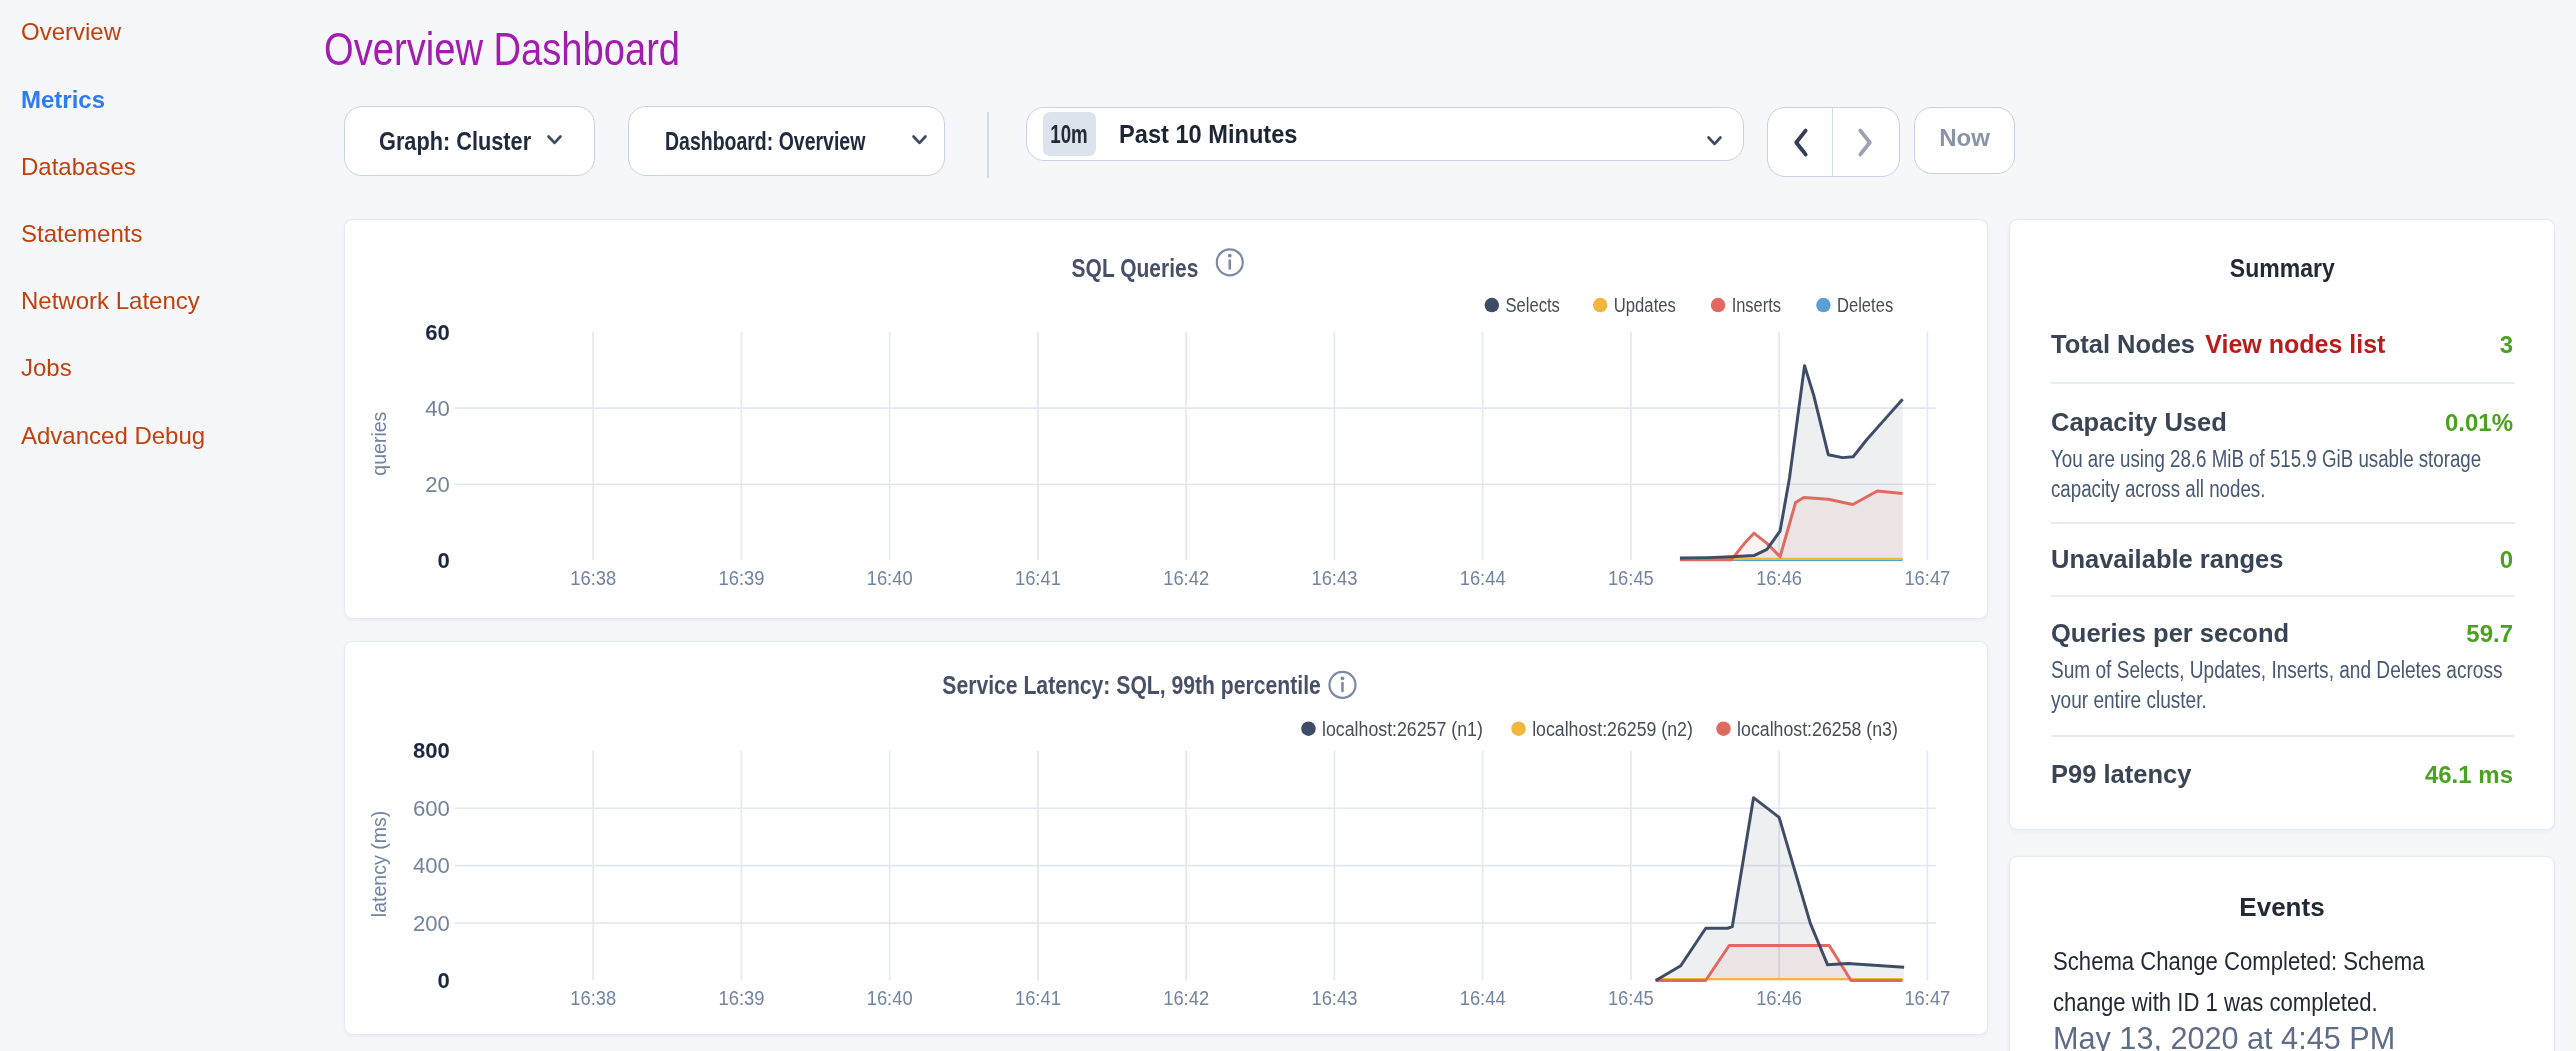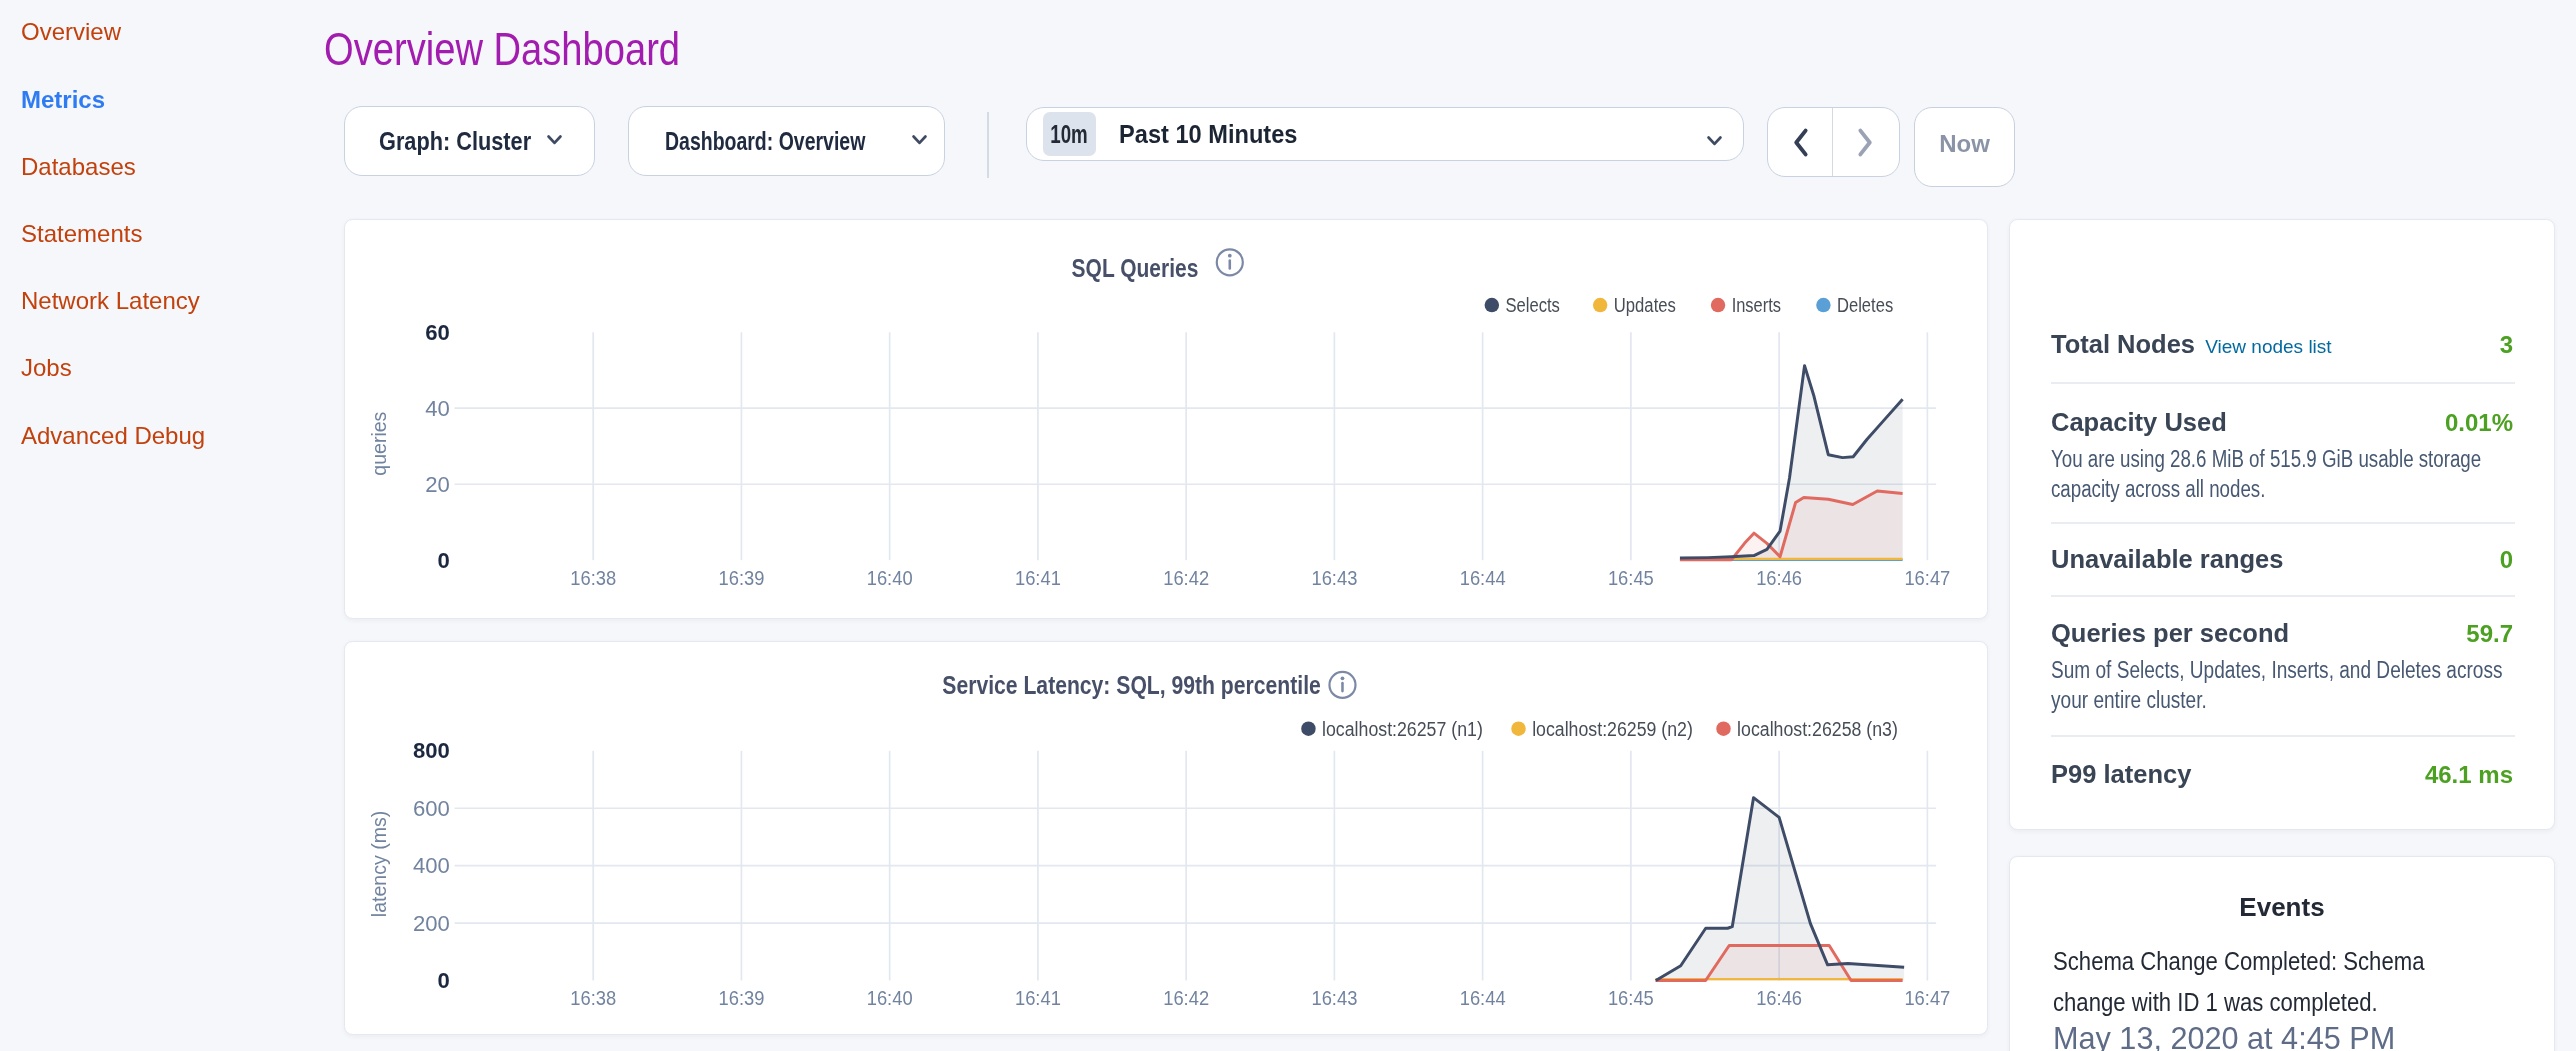--- a/index.html
+++ b/index.html
@@ -10,21 +10,21 @@
 .sx { display:inline-block; transform-origin:0 50%; white-space:nowrap; }
 .pagetitle { position:absolute; left:324px; top:26px; font-size:46px; line-height:46px; color:#a21caf; }
 .btnbox { position:absolute; background:#fff; border:1.7px solid #c9d2e1; border-radius:18px; display:flex; align-items:center; }
 .ddtext { font-size:25.5px; font-weight:bold; color:#202b40; }
 .vdivider { position:absolute; left:987px; top:112px; width:1.7px; height:66px; background:#d5dbe5; }
 .badge10m { background:#dde3ec; border-radius:6.8px; font-size:26px; font-weight:bold; color:#242a35; width:53px; height:44px; display:inline-flex; align-items:center; justify-content:center; }
 .card { position:absolute; background:#fff; border:1.7px solid #e4e8f0; border-radius:8.5px; box-shadow:0 1.7px 4.3px rgba(50,60,90,0.05); }
 .sumhead { font-size:26px; line-height:26px; font-weight:bold; color:#242a35; text-align:center; }
 .rowlabel { font-size:25.5px; line-height:25.5px; font-weight:bold; color:#394455; }
 .rowvalue { font-size:24px; line-height:25.5px; font-weight:bold; color:#4ca022; }
-.rowlink { font-size:19px; line-height:25.5px; font-weight:normal; color:#0369a1; }
+.rowlink { font-size:25px; line-height:25.5px; font-weight:bold; color:#b91c1c; }
 .rowdesc { font-size:23px; color:#475872; line-height:30px; }
 .hdivider { position:absolute; left:41px; width:464px; height:1.7px; background:#e9ecf1; }
 .eventtext { font-size:26px; color:#242a35; line-height:41px; }
 .eventdate { font-size:32px; line-height:25px; color:#5f6c87; }
 </style>
 </head>
 <body>
 <div class="nav" style="top:20.4px;">Overview</div>
 <div class="nav active" style="top:88px;">Metrics</div>
 <div class="nav" style="top:155px;">Databases</div>
@@ -62,21 +62,21 @@
     <svg width="17" height="31" viewBox="0 0 20 36">
         <path d="M16 4 L5 18 L16 32" fill="none" stroke="#343e54" stroke-width="4.6" stroke-linecap="round" stroke-linejoin="round"></path>
       </svg>
   </div>
   <div style="width:65px; height:100%; display:flex; align-items:center; justify-content:center;">
     <svg width="17" height="31" viewBox="0 0 20 36">
         <path d="M4 4 L15 18 L4 32" fill="none" stroke="#9aa2b4" stroke-width="4.6" stroke-linecap="round" stroke-linejoin="round"></path>
       </svg>
   </div>
 </div>
-<div class="btnbox" style="left:1914px; top:107px; width:101px; height:80px; justify-content:center; border-color:#c8d0de; padding-bottom:6px;">
+<div class="btnbox" style="left:1914px; top:107px; width:101px; height:67px; justify-content:center; border-color:#c8d0de; padding-bottom:6px;">
   <span style="font-size:24px; font-weight:bold; color:#8b94a6;">Now</span>
 </div>
 
 <div class="card" style="left:344px; top:219px; width:1644px; height:400px;"></div>
 <svg class="abs" style="left:344px; top:219px;" width="1644" height="400" viewBox="0 0 1933 470">
     <text x="930" y="67.6" text-anchor="middle" font-size="31" font-weight="bold" fill="#475068" textLength="149" lengthAdjust="spacingAndGlyphs">SQL Queries</text>
     <circle cx="1041.5" cy="50.8" r="15.3" fill="none" stroke="#7c89a6" stroke-width="2.6"></circle>
     <circle cx="1041.5" cy="43.0" r="2.2" fill="#7c89a6"></circle>
     <rect x="1040.0" y="47.199999999999996" width="3" height="12.4" rx="1.5" fill="#7c89a6"></rect>
     <circle cx="1349.6" cy="101" r="8.5" fill="#3f4c67"></circle>
@@ -163,20 +163,21 @@
     <text x="1861.7" y="427.5" text-anchor="middle" font-size="23" fill="#71839f" textLength="54" lengthAdjust="spacingAndGlyphs">16:47</text>
     <text x="49" y="262" text-anchor="middle" font-size="23" fill="#71839f" transform="rotate(-90 49 262)">latency (ms)</text>
     <polygon points="1542.4,399.0 1571.7,381.7 1601.1,337.6 1626.8,337.6 1632.3,335.8 1657.3,184.1 1687.4,207.2 1724.2,332.1 1744.4,380.6 1768.2,379.1 1834.4,383.5 1834.4,399 1542.4,399" fill="#3f4c67" fill-opacity="0.09"></polygon>
     <polygon points="1542.0,399.0 1601.0,399.0 1628.7,357.9 1746.3,357.9 1772.0,399.0 1832.6,399.0 1832.6,399 1542.0,399" fill="#e06a60" fill-opacity="0.09"></polygon>
     <polyline points="1542.0,397.5 1832.6,397.5" fill="none" stroke="#f0b73c" stroke-width="2.5"></polyline>
     <polyline points="1542.0,399.0 1601.0,399.0 1628.7,357.9 1746.3,357.9 1772.0,399.0 1832.6,399.0" fill="none" stroke="#e06a60" stroke-width="3.5" stroke-linejoin="round"></polyline>
     <polyline points="1542.4,399.0 1571.7,381.7 1601.1,337.6 1626.8,337.6 1632.3,335.8 1657.3,184.1 1687.4,207.2 1724.2,332.1 1744.4,380.6 1768.2,379.1 1834.4,383.5" fill="none" stroke="#3f4c67" stroke-width="3.5" stroke-linejoin="round"></polyline>
   </svg>
 
 <div class="card" style="left:2009px; top:219px; width:546px; height:611px;">
+  <div class="abs sumhead" style="top:35px; left:0; width:100%;"><span class="sx" style="transform:scaleX(0.885); transform-origin:center;">Summary</span></div>
   <div class="abs" style="left:41px; top:112px;"><span class="rowlabel">Total Nodes</span><span class="rowlink" style="margin-left:10.2px;">View nodes list</span></div>
   <div class="abs" style="right:41px; top:112px;"><span class="rowvalue">3</span></div>
   <div class="hdivider" style="top:162px;"></div>
   <div class="abs" style="left:41px; top:190px;"><span class="rowlabel">Capacity Used</span></div>
   <div class="abs" style="right:41px; top:190px;"><span class="rowvalue">0.01%</span></div>
   <div class="abs rowdesc" style="left:41px; top:224px;"><span class="sx" style="transform:scaleX(0.814);">You are using 28.6 MiB of 515.9 GiB usable storage<br>capacity across all nodes.</span></div>
   <div class="hdivider" style="top:302px;"></div>
   <div class="abs" style="left:41px; top:327px;"><span class="rowlabel">Unavailable ranges</span></div>
   <div class="abs" style="right:41px; top:327px;"><span class="rowvalue">0</span></div>
   <div class="hdivider" style="top:375px;"></div>

